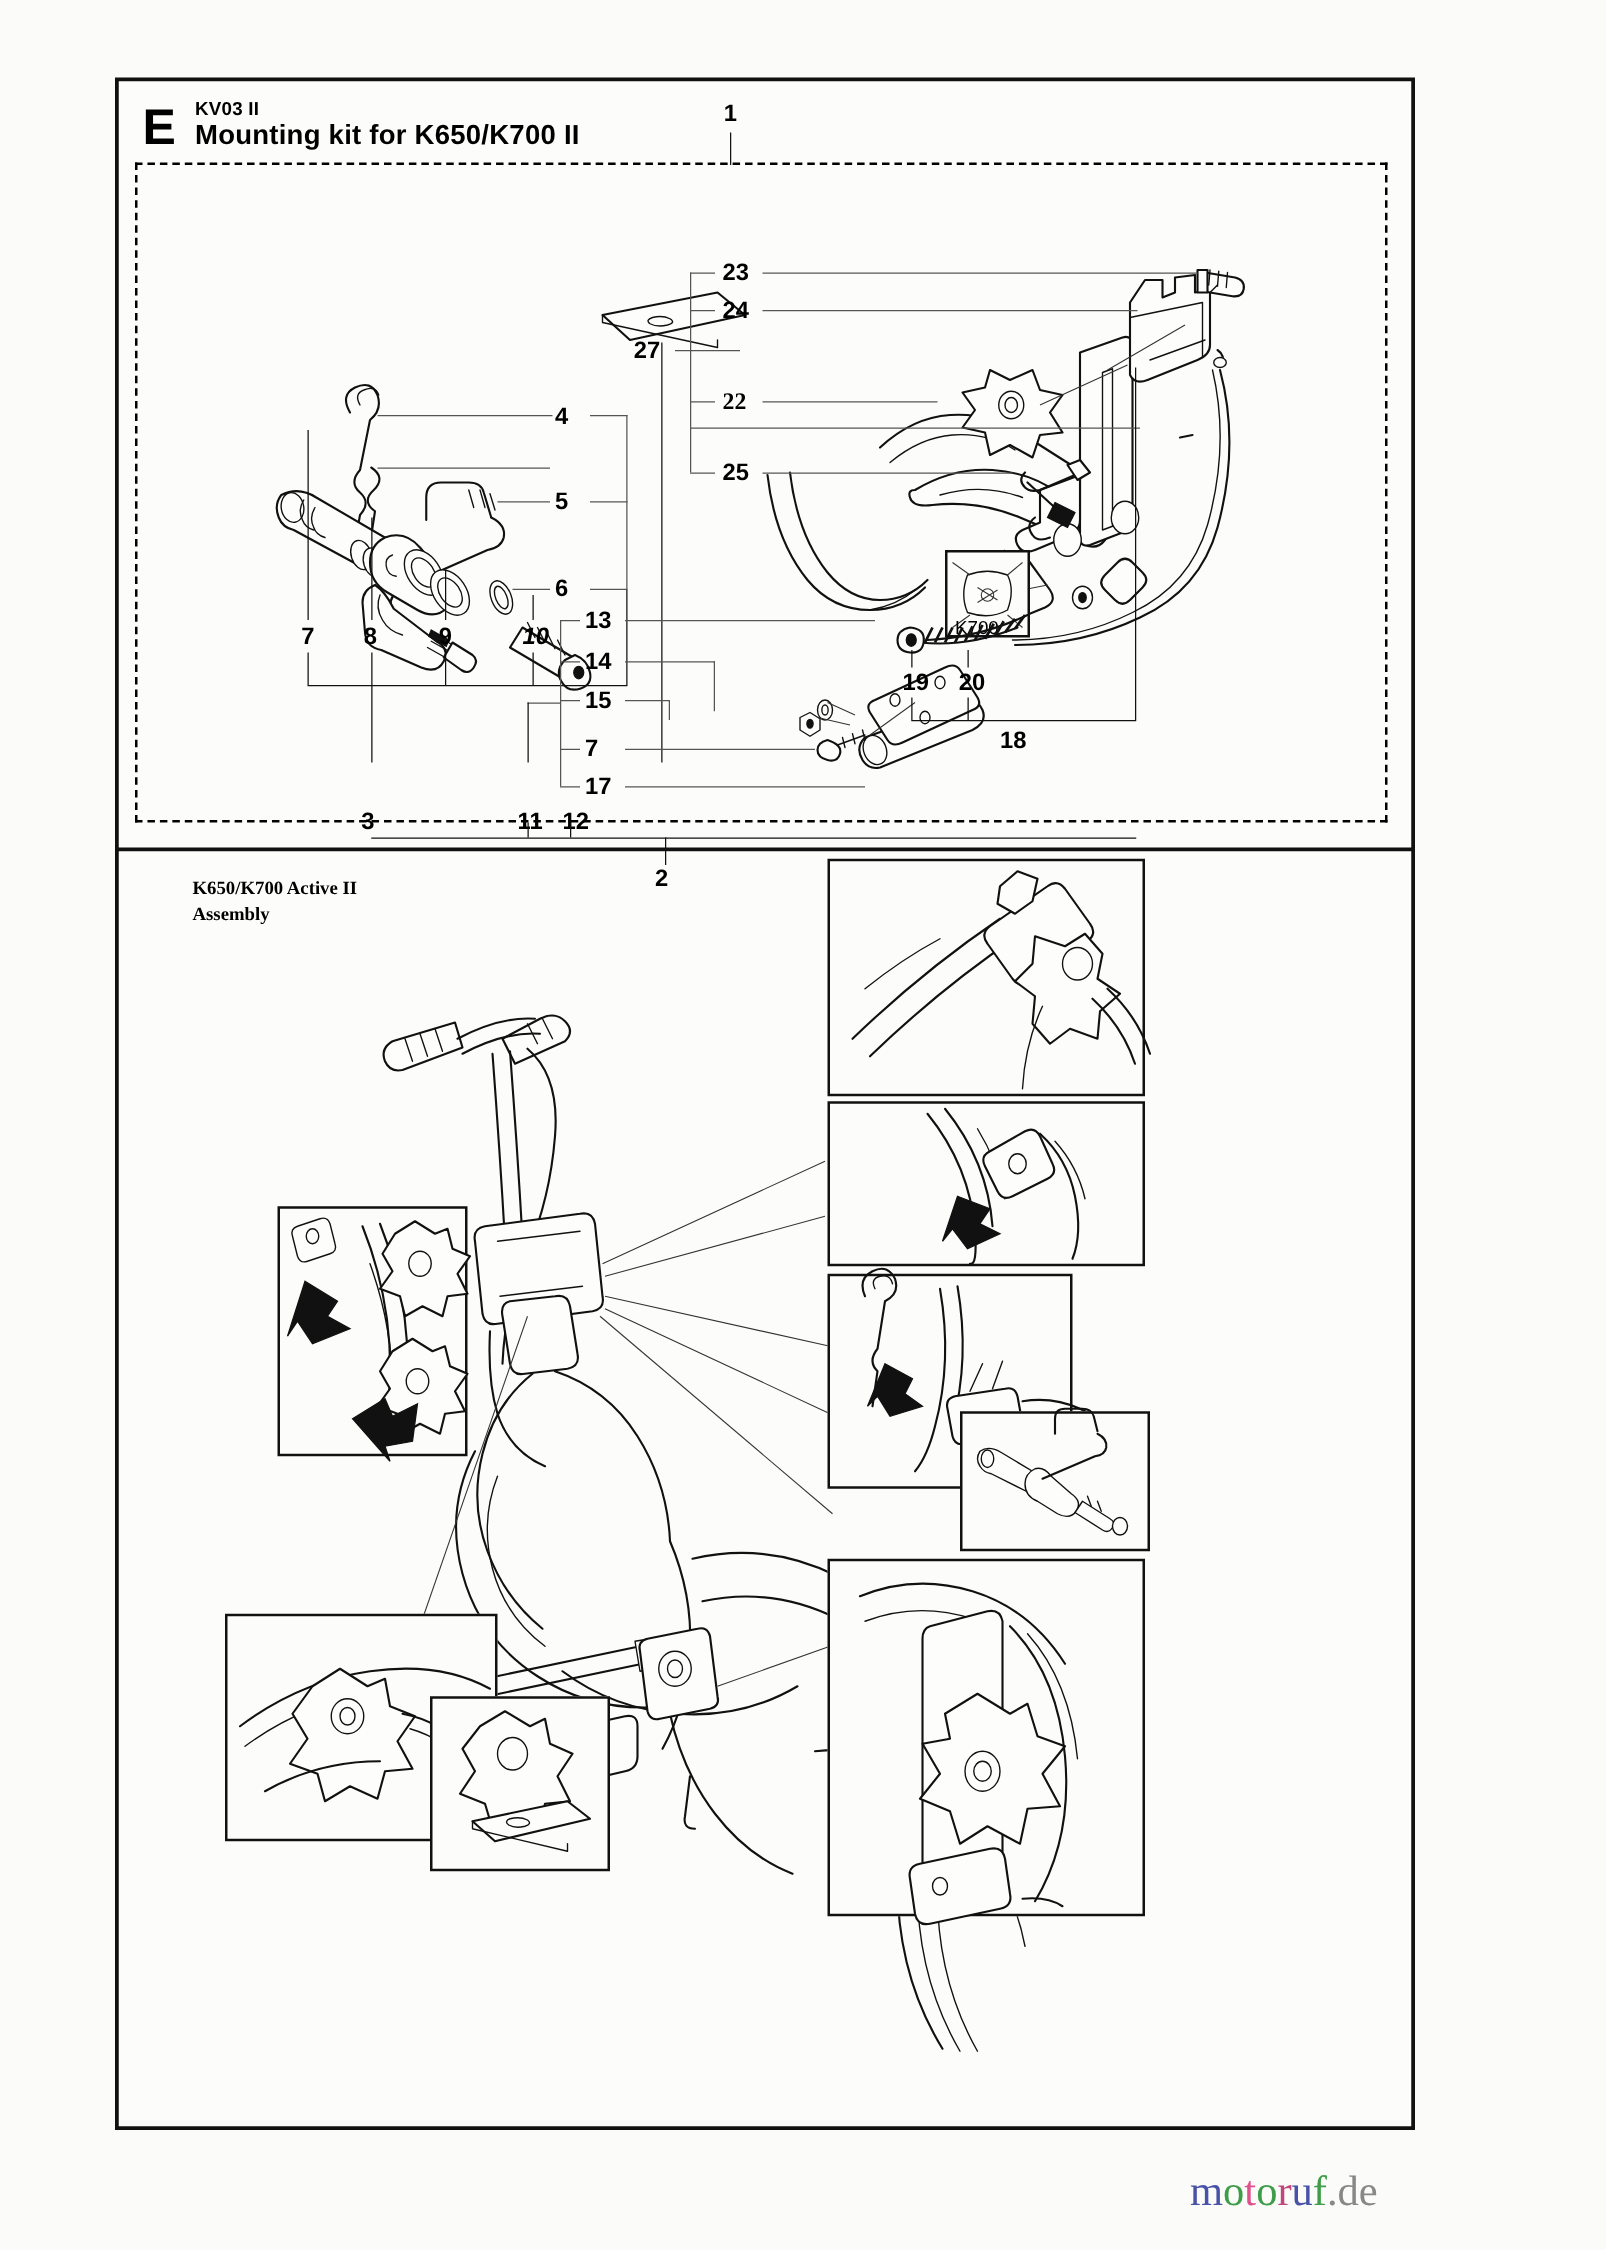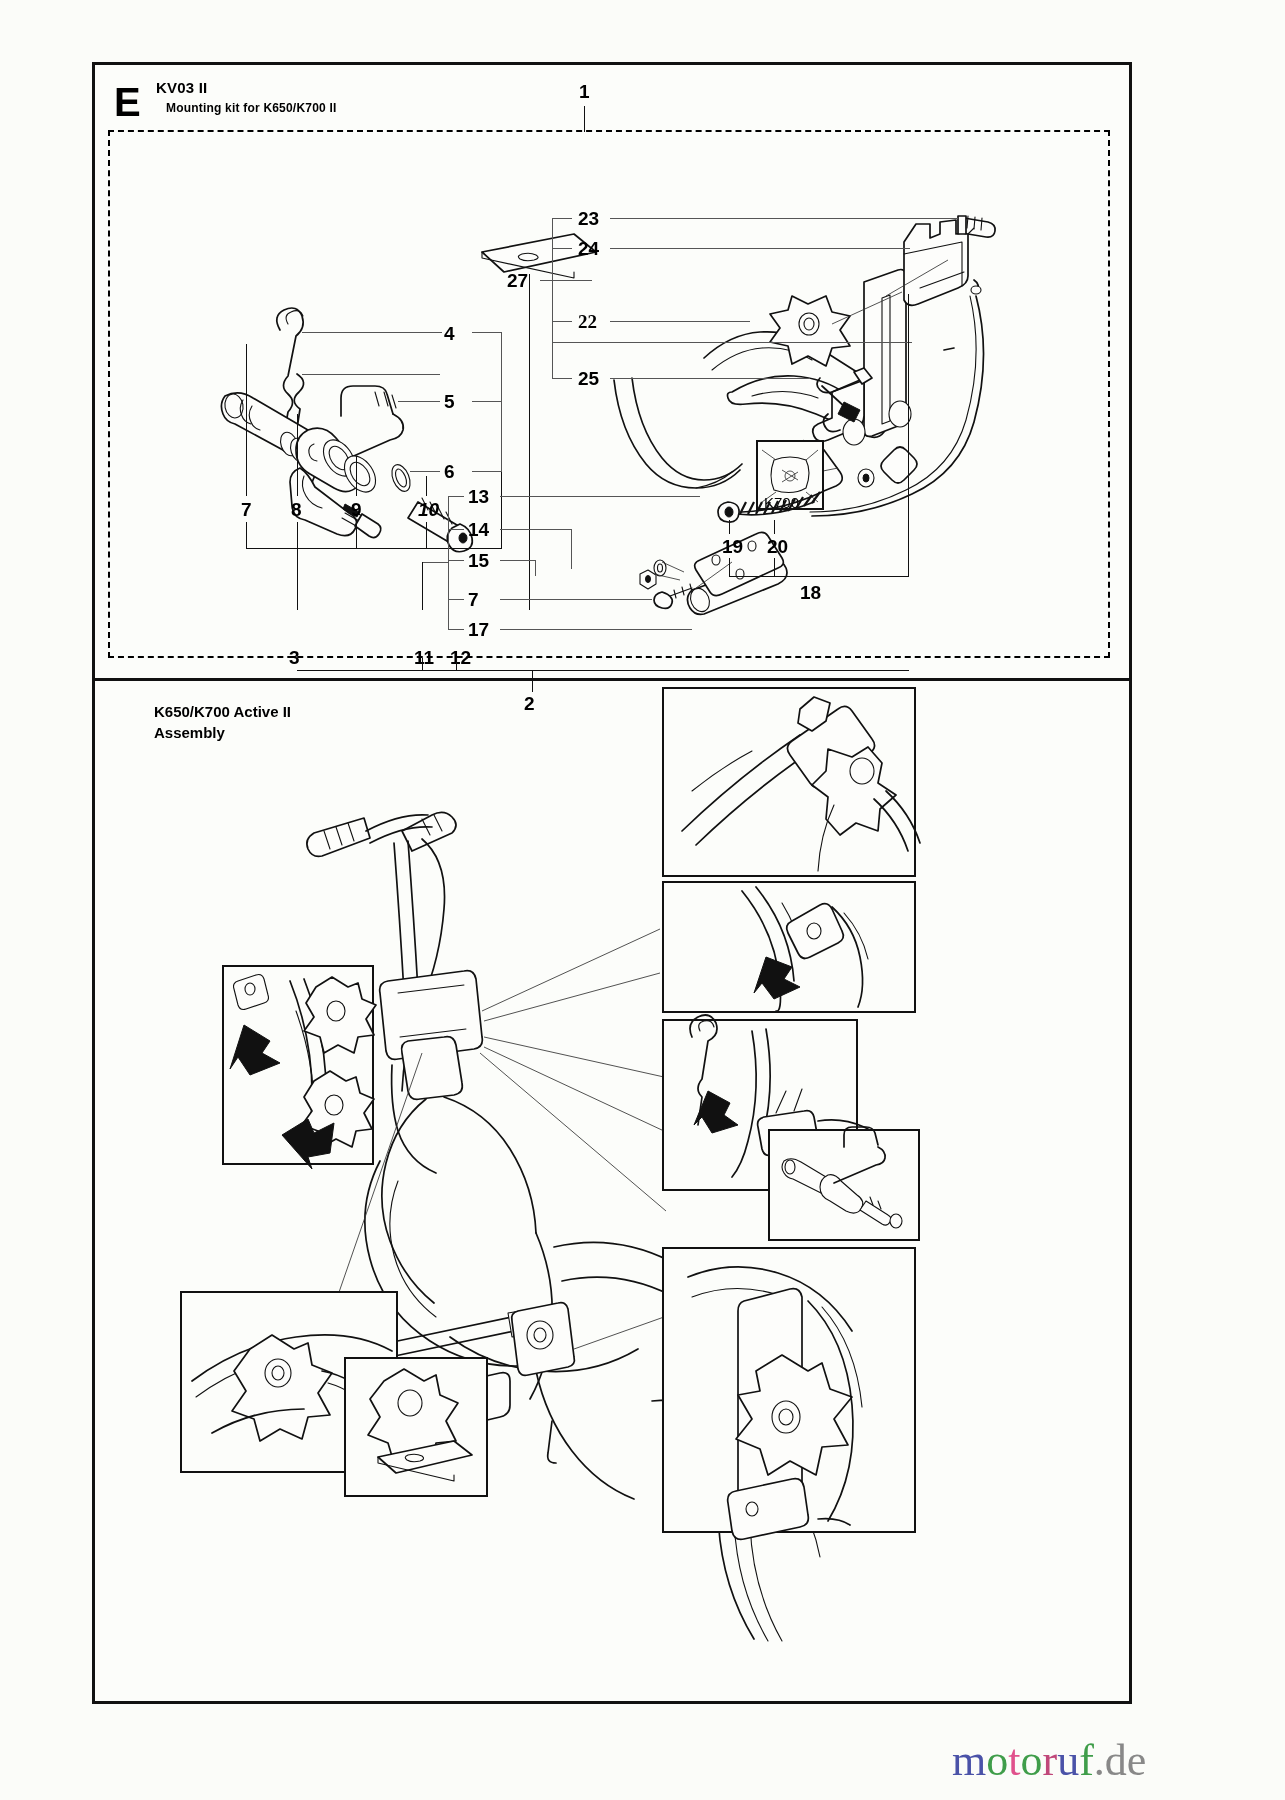--- a/index.html
+++ b/index.html
@@ -9,30 +9,30 @@
   
   .outer-frame{position:absolute;left:92px;top:62px;width:1040px;height:1642px;
                border:3px solid #111;background:#fcfdfa;box-sizing:border-box;}
 
   
   .top-panel{position:absolute;left:92px;top:62px;width:1040px;height:616px;box-sizing:border-box;}
   .letter-badge{position:absolute;left:22px;top:20px;font-size:40px;font-weight:bold;
                 line-height:40px;color:#000;font-family:"Liberation Sans",sans-serif;}
   .kit-title{position:absolute;left:64px;top:16px;font-size:15px;font-weight:bold;
              line-height:20px;color:#000;letter-spacing:.2px;}
-  .kit-title .l2{font-size:12px;margin-left:10px;}
+  .kit-title .l2{font-size:22px;}
 
   .dashed-box{position:absolute;left:16px;top:68px;width:1002px;height:528px;
               border:2px dashed #000;box-sizing:border-box;background:transparent;}
 
   
   .bottom-panel{position:absolute;left:92px;top:678px;width:1040px;height:1026px;
                 border-top:3px solid #111;box-sizing:border-box;}
   .asm-title{position:absolute;left:62px;top:20px;font-size:15px;font-weight:bold;
-             line-height:21px;color:#000;}
+             line-height:21px;color:#000;font-family:Liberation Serif, serif;}
 
   
   .cn{position:absolute;font-size:19px;font-weight:bold;color:#000;
       font-family:"Liberation Sans",sans-serif;line-height:19px;white-space:nowrap;}
 
   
   .ln{position:absolute;background:#555;}
   .lnh{height:1.4px;}
   .lnv{width:1.4px;}
   .blk{background:#111;}
@@ -43,21 +43,21 @@
   .st-hair{fill:none;stroke:#333;stroke-width:0.85;}
   .fillw{fill:#fdfdfb;stroke:#111;stroke-width:1.7;stroke-linejoin:round;}
   .fillw-t{fill:#fdfdfb;stroke:#111;stroke-width:1.1;stroke-linejoin:round;}
   .fillk{fill:#111;stroke:#111;stroke-width:1;}
 
   .inset{position:absolute;border:2px solid #111;background:#fcfdfa;box-sizing:border-box;}
   .inset-label{position:absolute;font-size:15px;color:#000;font-family:"Liberation Sans",sans-serif;}
 
   
   .wm{position:absolute;left:952px;top:1735px;font-family:"Liberation Serif",serif;
-      font-size:44px;letter-spacing:0px;white-space:nowrap;}
+      font-size:34px;letter-spacing:0px;white-space:nowrap;}
   .wm span{display:inline-block;}
 </style>
 </head>
 <body>
 
 <div class="page">
 
   <div class="outer-frame"></div>
 
   <div class="top-panel">

